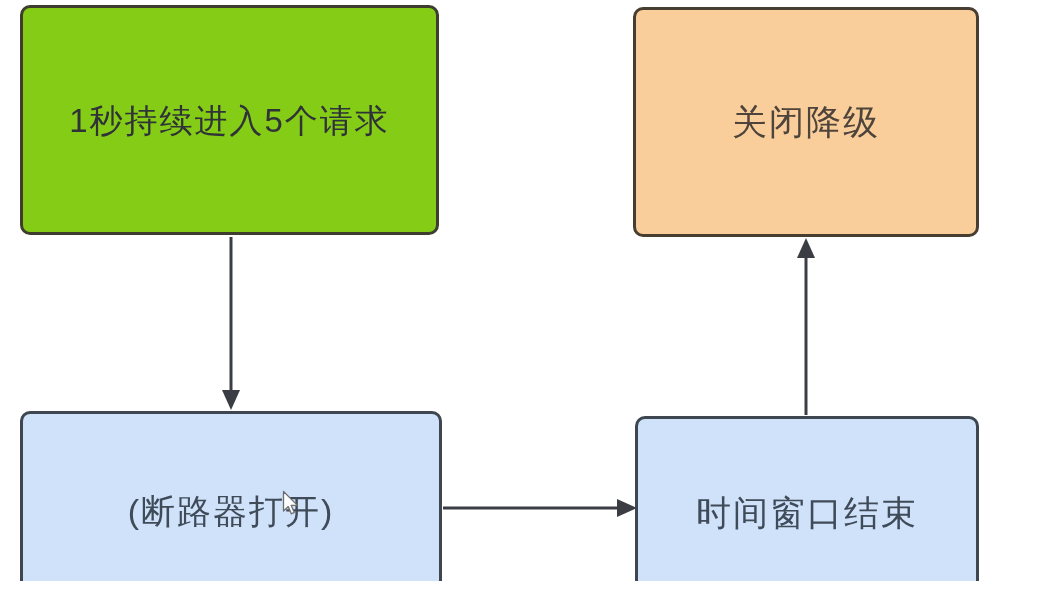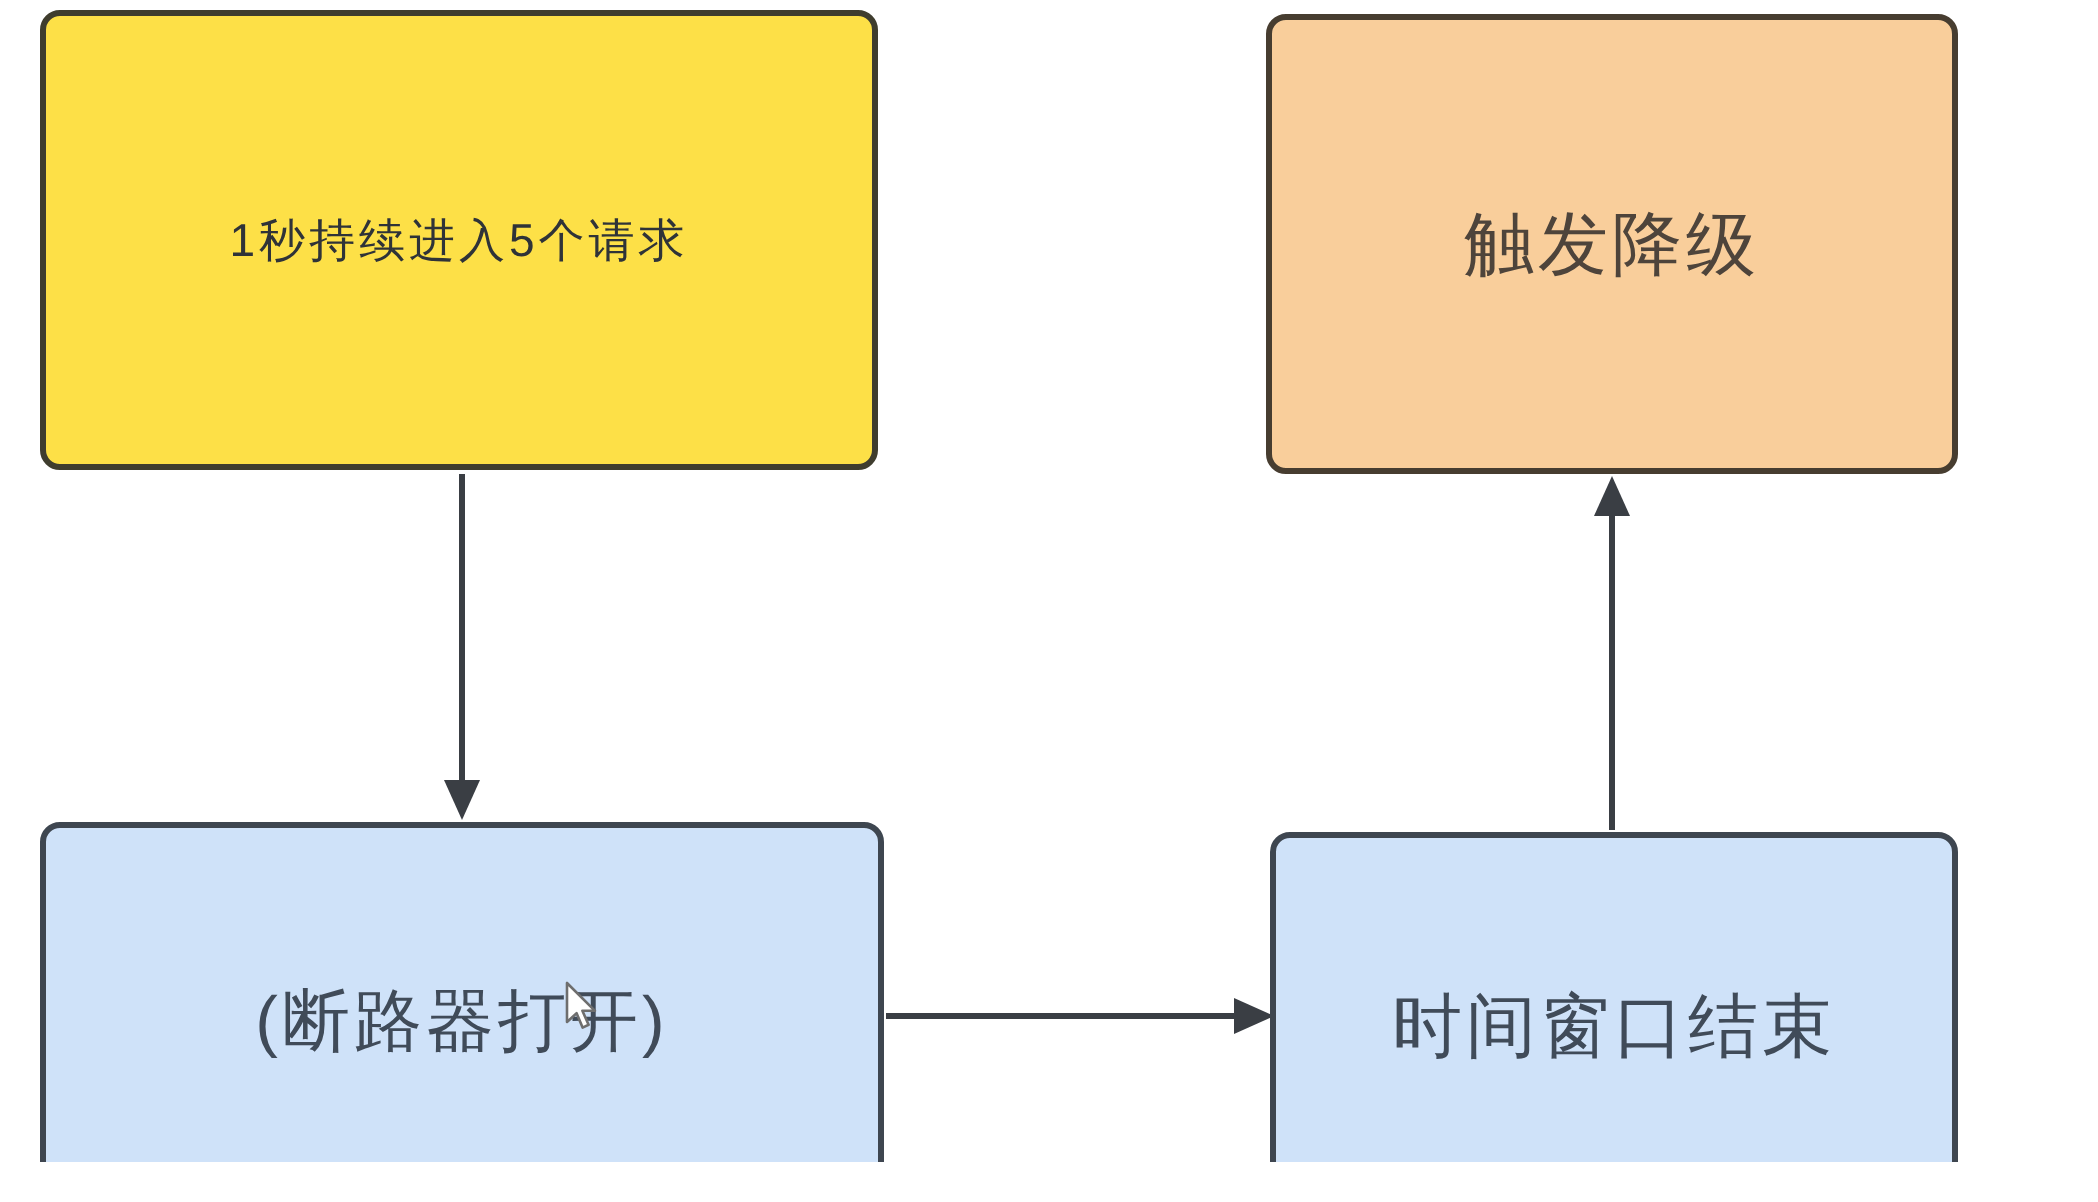--- a/index.html
+++ b/index.html
@@ -19,22 +19,22 @@
     border:3px solid #3C3C3C;
     border-radius:10px;
     display:flex;flex-direction:column;
     align-items:center;justify-content:center;
     text-align:center;
     letter-spacing:2px;
   }
   .node span{display:block;}
   .node-entry{
     left:20px;top:5px;width:419px;height:230px;
-    background:#fde047;border-color:#3F3D2E;color:#2F3338;
-    font-size:23px;line-height:45px;
+    background:#84cc16;border-color:#3F3D2E;color:#2F3338;
+    font-size:33px;line-height:45px;
   }
   .node-close{
     left:633px;top:7px;width:346px;height:230px;
     background:#F9CE9B;border-color:#473D30;color:#4E443B;
     font-size:35px;
   }
   .clip{position:absolute;overflow:hidden;}
   .clip-trigger{left:18px;top:409px;width:428px;height:172px;}
   .clip-window{left:633px;top:413px;width:350px;height:168px;}
   .node-trigger{
@@ -67,21 +67,21 @@
       <line class="edge-line" x1="806" y1="256" x2="806" y2="415"></line>
       <polygon class="edge-head" points="806,238 797,258 815,258"></polygon>
     </g>
   </svg>
 
   <div class="node node-entry">
     <span>1秒持续进入5个请求</span>
   </div>
 
   <div class="node node-close">
-    <span>触发降级</span>
+    <span>关闭降级</span>
   </div>
 
   <div class="clip clip-trigger">
     <div class="node node-trigger">
       <span>(断路器打开)</span>
     </div>
   </div>
 
   <div class="clip clip-window">
     <div class="node node-window">

